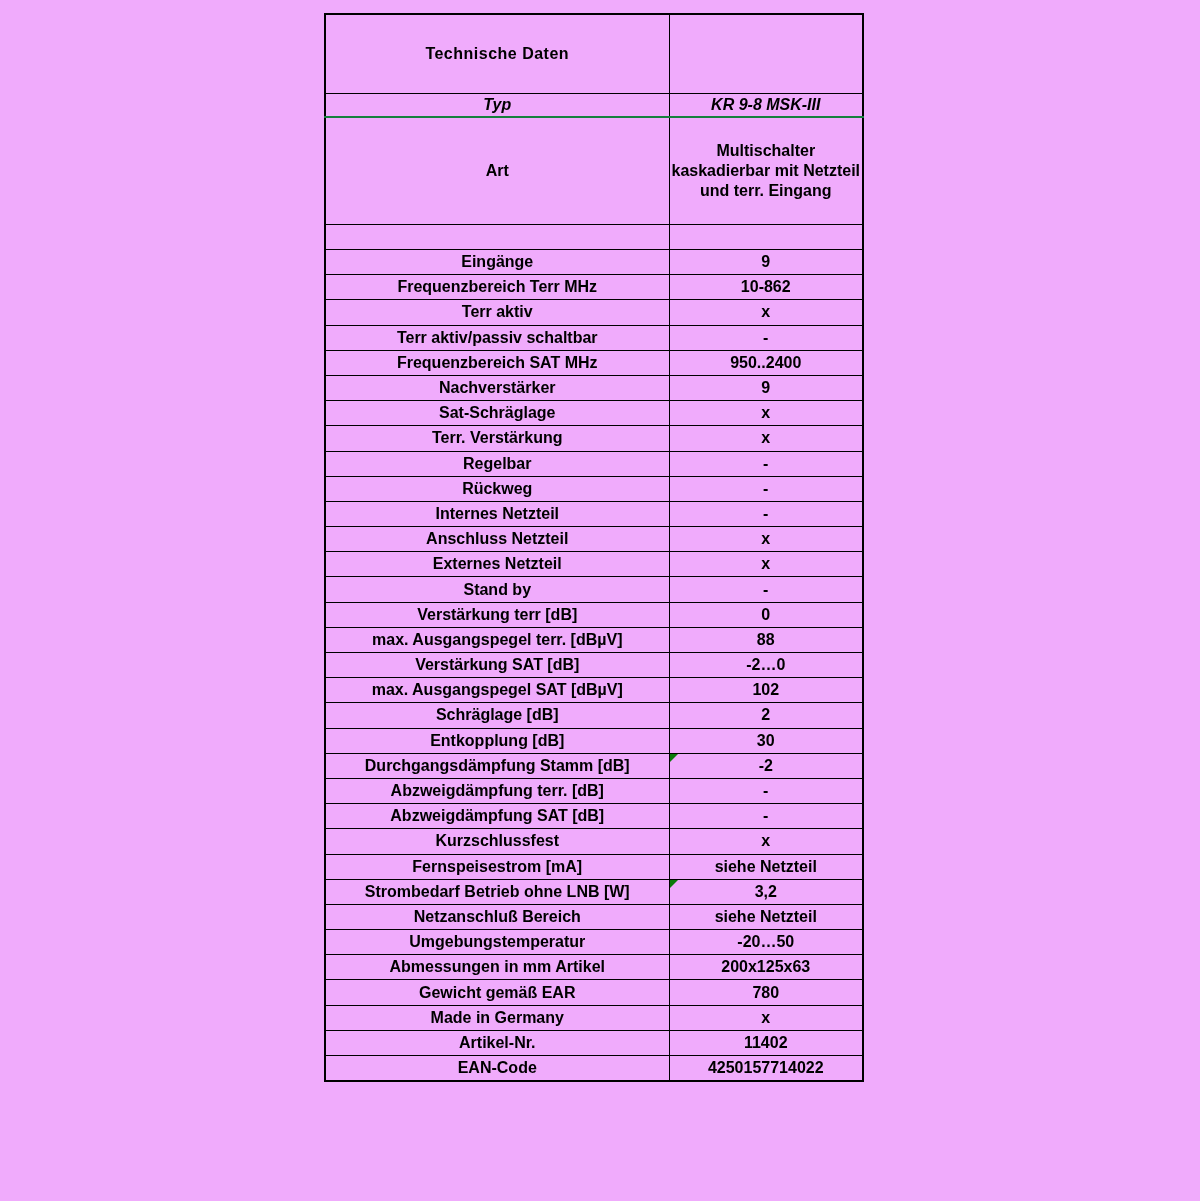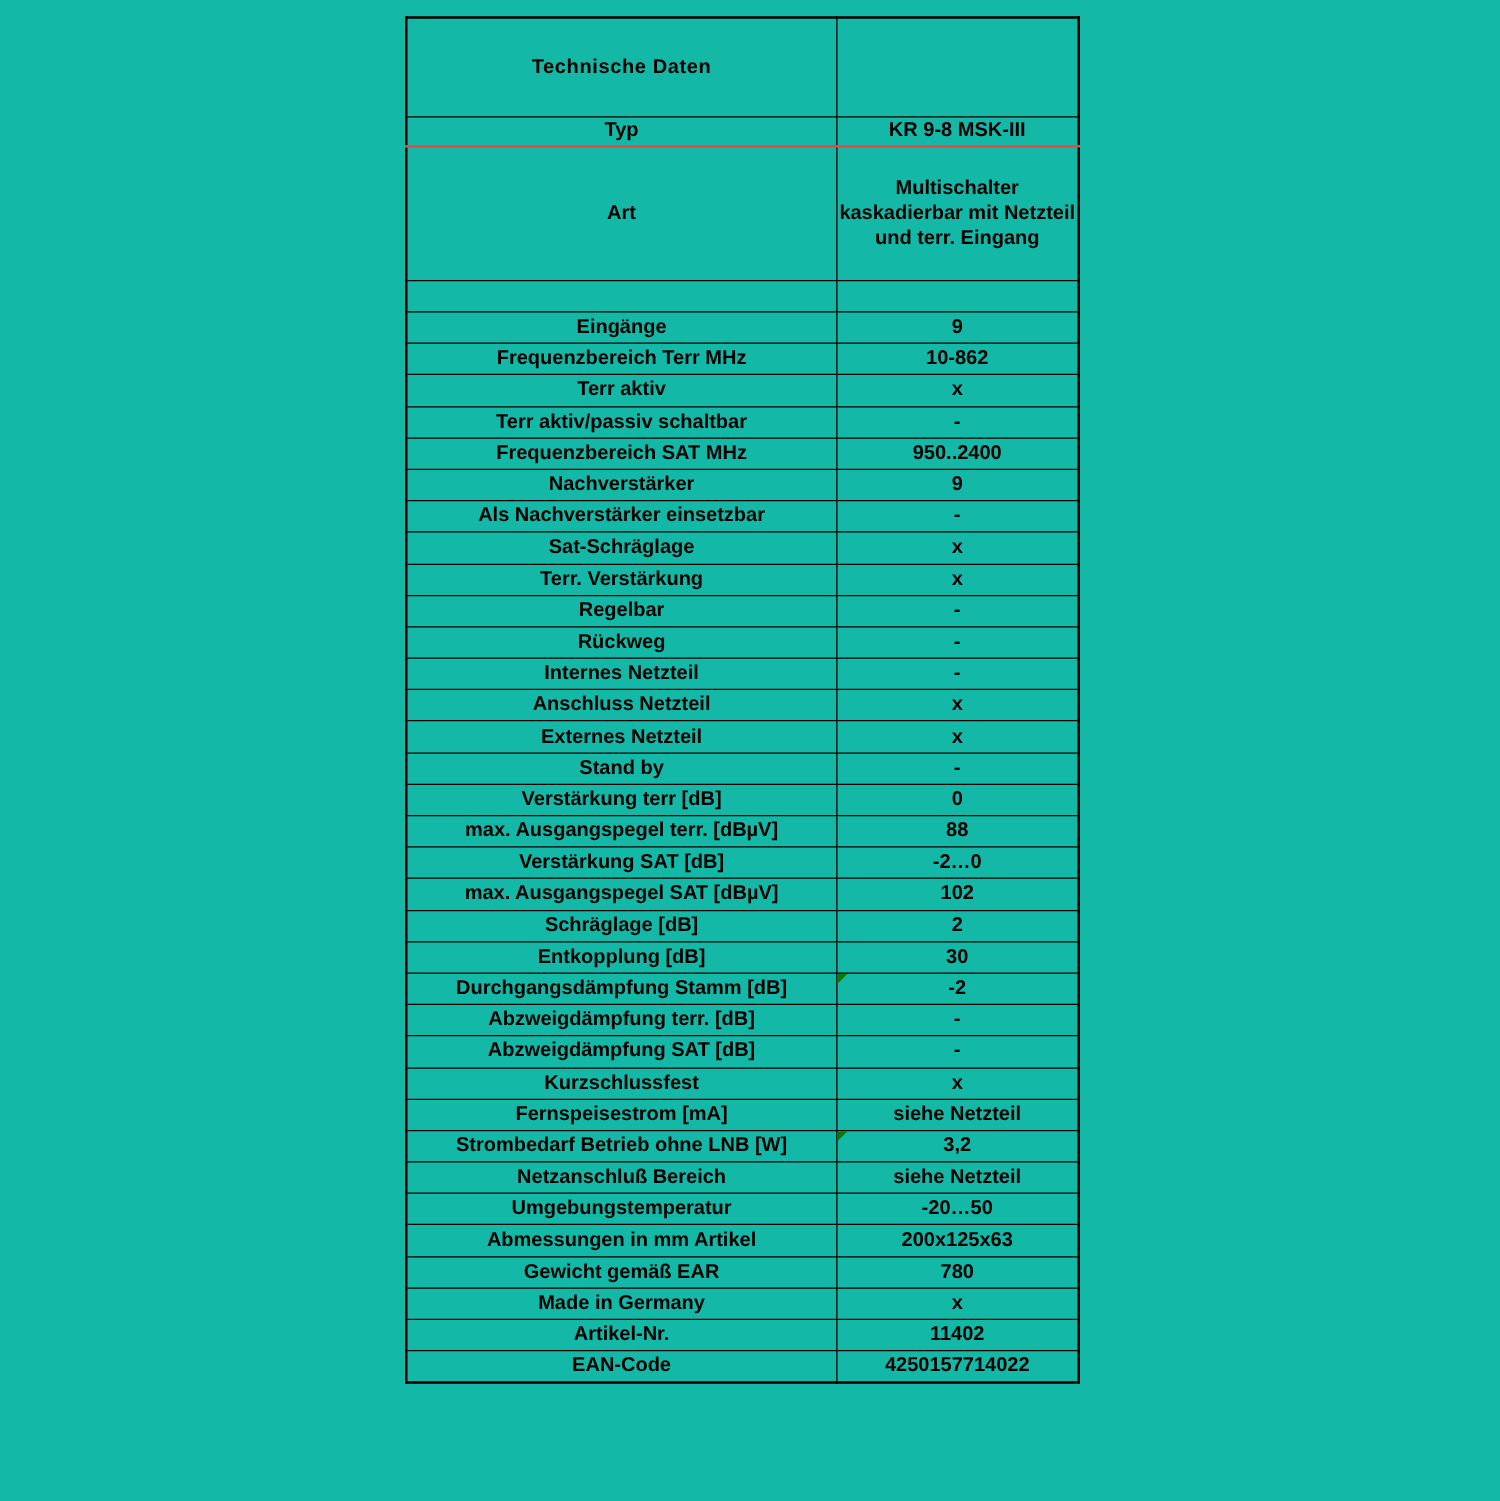--- a/index.html
+++ b/index.html
@@ -7,21 +7,21 @@
     padding: 0;
     background: #ffffff;
     width: 1200px;
     height: 1201px;
     font-family: "Liberation Sans", sans-serif;
   }
   .page {
     position: relative;
     width: 1200px;
     height: 1201px;
-    background: #14b8a6;
+    background: #f0abfc;
   }
   table.spec {
     position: absolute;
     left: 324px;
     top: 13px;
     border-collapse: collapse;
     table-layout: fixed;
     font-weight: bold;
     color: #000000;
     border: 2px solid #000000;
@@ -41,21 +41,22 @@
   }
   tr.title-row td { height: 78px; }
   td.title-cell {
     text-align: left;
     padding-left: 8px;
     font-size: 34px;
     letter-spacing: 0.5px;
   }
   tr.typ-row td {
     height: 22px;
-    border-bottom: 2px solid #ef4444;
+    border-bottom: 2px solid #15803d;
+    font-style: italic;
   }
   tr.art-row td { height: 106px; }
   td.art-label {
     vertical-align: bottom;
     padding-bottom: 5px;
   }
   td.art-value {
     font-size: 13.5px;
     line-height: 20px;
     margin-top: 31px;
@@ -120,24 +121,20 @@
         </tr>
         <tr>
           <td>Frequenzbereich SAT MHz</td>
           <td><span>950..2400</span></td>
         </tr>
         <tr>
           <td>Nachverstärker</td>
           <td><span>9</span></td>
         </tr>
         <tr>
-          <td>Als Nachverstärker einsetzbar</td>
-          <td><span>-</span></td>
-        </tr>
-        <tr>
           <td>Sat-Schräglage</td>
           <td><span>x</span></td>
         </tr>
         <tr>
           <td>Terr. Verstärkung</td>
           <td><span>x</span></td>
         </tr>
         <tr>
           <td>Regelbar</td>
           <td><span>-</span></td>

